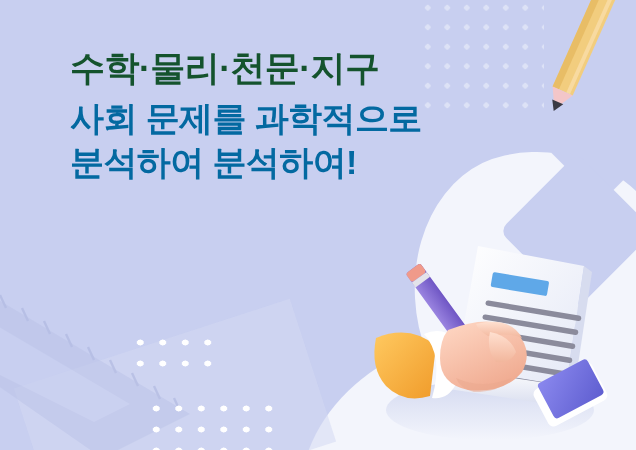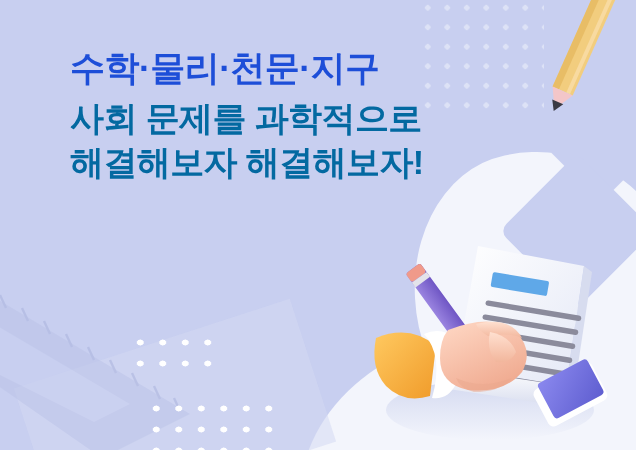--- a/index.html
+++ b/index.html
@@ -148,21 +148,21 @@
   }
 
   
   .copy {
     position: absolute;
     left: 70px;
     top: 48px;
     width: 430px;
   }
   .headline-sub {
-    color: #1d4ed8;
+    color: #14532d;
     font-size: 35px;
     font-weight: 700;
     line-height: 1.12;
     letter-spacing: -0.5px;
     margin: 0 0 10px 0;
     white-space: nowrap;
   }
   .headline-main {
     color: #0369a1;
     font-size: 34px;
@@ -299,17 +299,17 @@
     <g transform="rotate(-28 200 168)">
       <rect x="168" y="146" width="66" height="42" rx="6" fill="#ffffff"></rect>
       <rect x="176" y="142" width="56" height="40" rx="4" fill="url(#gEraserBlk)"></rect>
     </g>
   </svg>
 
   <div class="copy">
     <p class="headline-sub">수학·물리·천문·지구</p>
     <h1 class="headline-main">
       <span class="ln">사회 문제를 과학적으로</span>
-      <span class="ln">해결해보자 해결해보자!</span>
+      <span class="ln">분석하여 분석하여!</span>
     </h1>
   </div>
 
 </div>
 
 </body></html>

